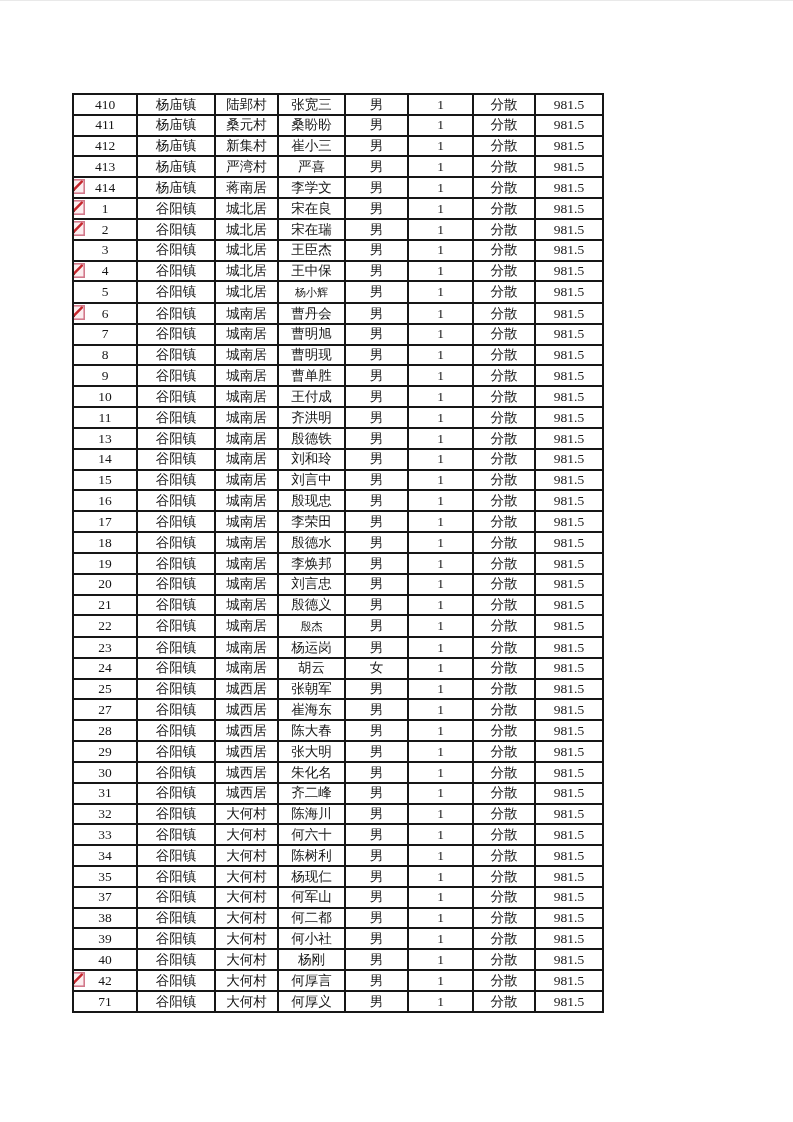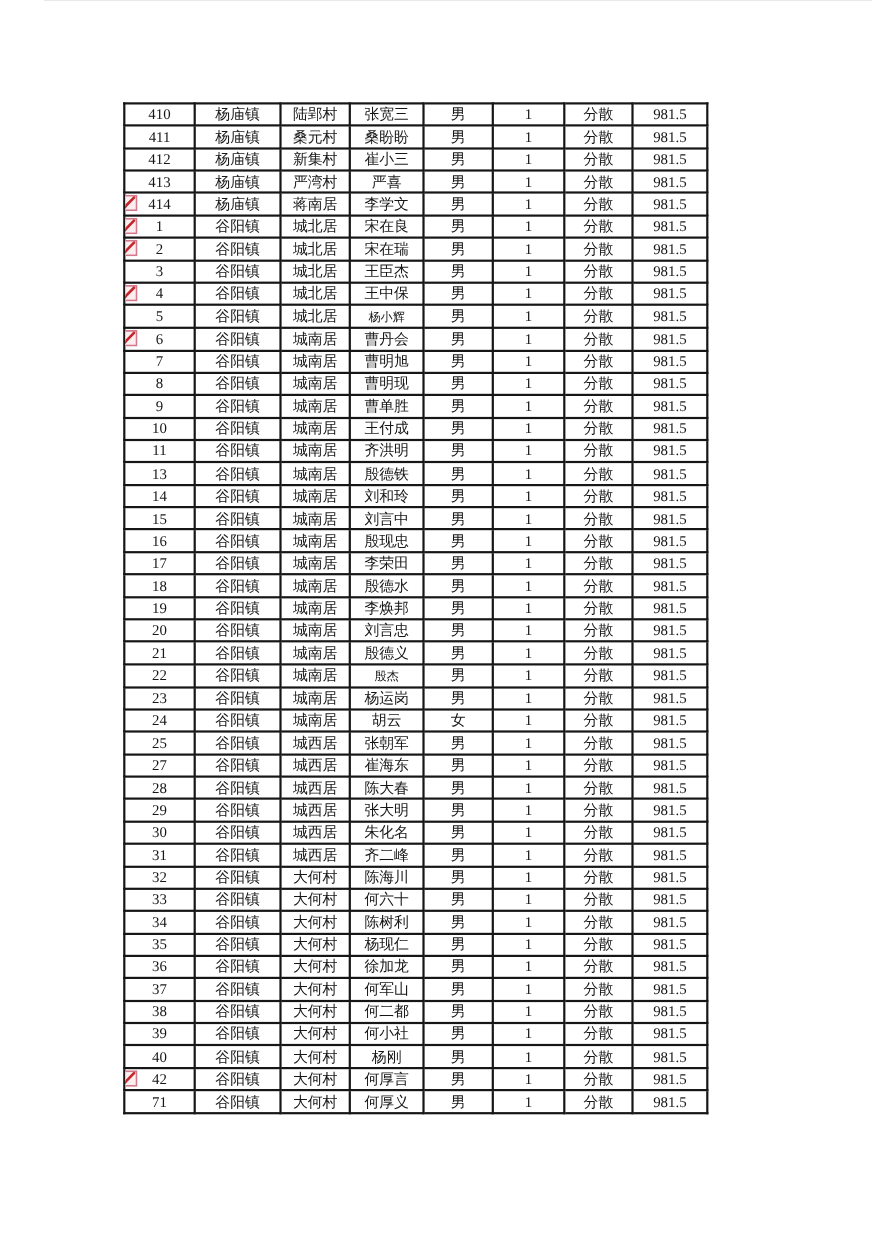--- a/index.html
+++ b/index.html
@@ -10,21 +10,20 @@
     height: 1122px;
     overflow: hidden;
     font-family: "Liberation Serif", "DejaVu Serif", serif;
     color: #161616;
   }
   .page {
     position: relative;
     width: 652px;
     height: 1122px;
     background: #ffffff;
-    margin-left: 40px;
   }
   .page-top-edge {
     position: absolute;
     top: 0; left: 0;
     width: 793px; height: 1px;
     background: #e9e9e9;
   }
   table.roster {
     position: absolute;
     left: 72px;
@@ -39,21 +38,21 @@
     text-align: center;
     vertical-align: middle;
     padding: 0;
     font-size: 13.5px;
     line-height: 1;
     overflow: hidden;
     white-space: nowrap;
   }
   td.c-serial, td.c-count, td.c-amount { font-size: 13px; }
   td.c-serial { position: relative; }
-  td .small { font-size: 11px; }
+  td .small { font-size: 11px; font-family: Liberation Mono, monospace; }
   .marker {
     position: absolute;
     left: -4px;
     top: 1px;
     width: 15px;
     height: 15px;
     display: inline-block;
     cursor: pointer;
   }
   .marker svg { display: block; }
@@ -712,35 +711,20 @@
     <td class="c-village">大何村</td>
     <td class="c-name">
       <span>杨现仁</span>
     </td>
     <td class="c-gender">男</td>
     <td class="c-count">1</td>
     <td class="c-type">分散</td>
     <td class="c-amount">981.5</td>
   </tr>
 
-  <tr>
-    <td class="c-serial">
-      
-      <span>36</span>
-    </td>
-    <td class="c-town">谷阳镇</td>
-    <td class="c-village">大何村</td>
-    <td class="c-name">
-      <span>徐加龙</span>
-    </td>
-    <td class="c-gender">男</td>
-    <td class="c-count">1</td>
-    <td class="c-type">分散</td>
-    <td class="c-amount">981.5</td>
-  </tr>
 
   <tr>
     <td class="c-serial">
       
       <span>37</span>
     </td>
     <td class="c-town">谷阳镇</td>
     <td class="c-village">大何村</td>
     <td class="c-name">
       <span>何军山</span>

